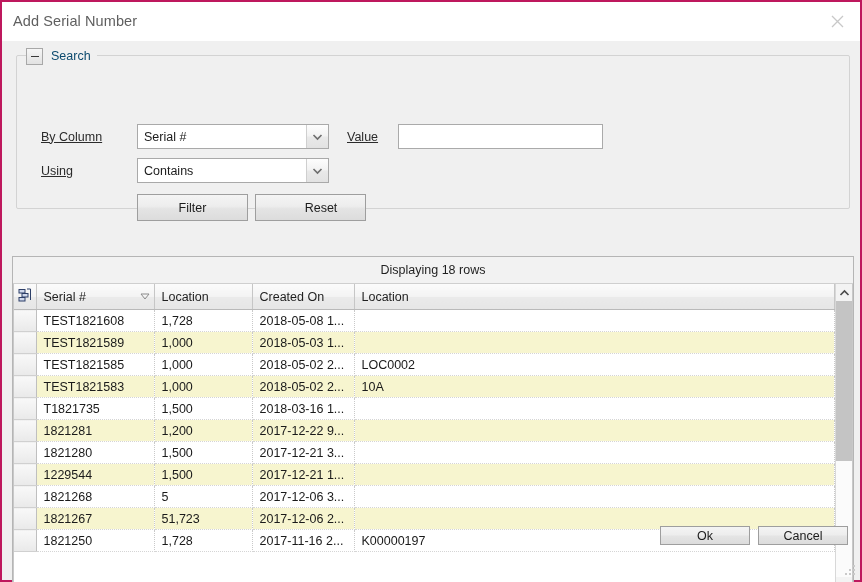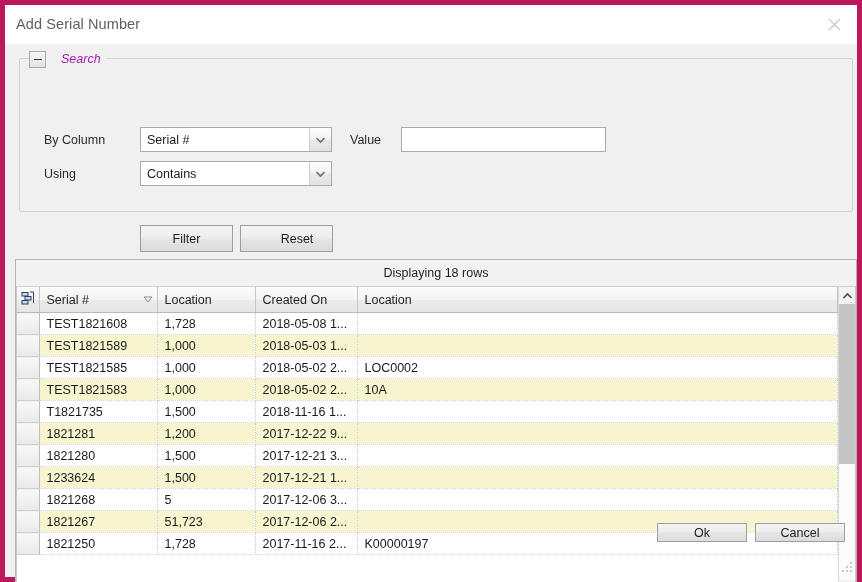--- a/index.html
+++ b/index.html
@@ -15,21 +15,21 @@
     color: #262626;
     overflow: hidden;
   }
 
   
   .window {
     position: relative;
     width: 862px;
     height: 582px;
     box-sizing: border-box;
-    border: 5px solid #be185d;
+    border: 2px solid #be185d;
     background: #f0f0f0;
     display: flex;
     flex-direction: column;
     justify-content: center;
   }
 
   
   .titlebar {
     height: 38px;
     min-height: 38px;
@@ -102,36 +102,36 @@
     justify-content: center;
     cursor: default;
   }
   .collapse-btn i {
     display: block;
     width: 8px;
     height: 1px;
     background: #3a3a3a;
   }
   .group-title {
-    margin-left: 15px;
+    margin-left: 8px;
     font-size: 12.5px;
-    color: #a21caf;
+    color: #0c4a6e;
     white-space: nowrap;
-    font-style: italic;
   }
 
   .field-row {
     position: absolute;
     display: flex;
     align-items: center;
   }
   .field-label {
     font-size: 12.5px;
     color: #2b2b2b;
     white-space: nowrap;
+    text-decoration: underline;
   }
 
   
   .combo {
     box-sizing: border-box;
     width: 192px;
     height: 25px;
     border: 1px solid #a9a9a9;
     background: #ffffff;
     display: flex;
@@ -183,23 +183,22 @@
     font-size: 12.5px;
     color: #1c1c1c;
     text-align: center;
     cursor: default;
     padding: 0;
     display: flex;
     align-items: center;
     justify-content: center;
   }
   .btn-filter, .btn-reset {
-    width: 93px;
+    width: 111px;
     height: 27px;
-    margin-top: 28px;
   }
 
   
   .grid-panel {
     position: absolute;
     left: 10px;
     top: 215px;
     width: 842px;
     height: 340px;
     box-sizing: border-box;
@@ -500,40 +499,40 @@
                 <td class="rowsel"></td>
                 <td class="cell-text">TEST1821583</td>
                 <td class="cell-text">1,000</td>
                 <td class="cell-text">2018-05-02 2...</td>
                 <td class="cell-text">10A</td>
               </tr>
               <tr class="odd">
                 <td class="rowsel"></td>
                 <td class="cell-text">T1821735</td>
                 <td class="cell-text">1,500</td>
-                <td class="cell-text">2018-11-16 1...</td>
+                <td class="cell-text">2018-03-16 1...</td>
                 <td class="cell-text"></td>
               </tr>
               <tr class="even">
                 <td class="rowsel"></td>
                 <td class="cell-text">1821281</td>
                 <td class="cell-text">1,200</td>
                 <td class="cell-text">2017-12-22 9...</td>
                 <td class="cell-text"></td>
               </tr>
               <tr class="odd">
                 <td class="rowsel"></td>
                 <td class="cell-text">1821280</td>
                 <td class="cell-text">1,500</td>
                 <td class="cell-text">2017-12-21 3...</td>
                 <td class="cell-text"></td>
               </tr>
               <tr class="even">
                 <td class="rowsel"></td>
-                <td class="cell-text">1233624</td>
+                <td class="cell-text">1229544</td>
                 <td class="cell-text">1,500</td>
                 <td class="cell-text">2017-12-21 1...</td>
                 <td class="cell-text"></td>
               </tr>
               <tr class="odd">
                 <td class="rowsel"></td>
                 <td class="cell-text">1821268</td>
                 <td class="cell-text">5</td>
                 <td class="cell-text">2017-12-06 3...</td>
                 <td class="cell-text"></td>

